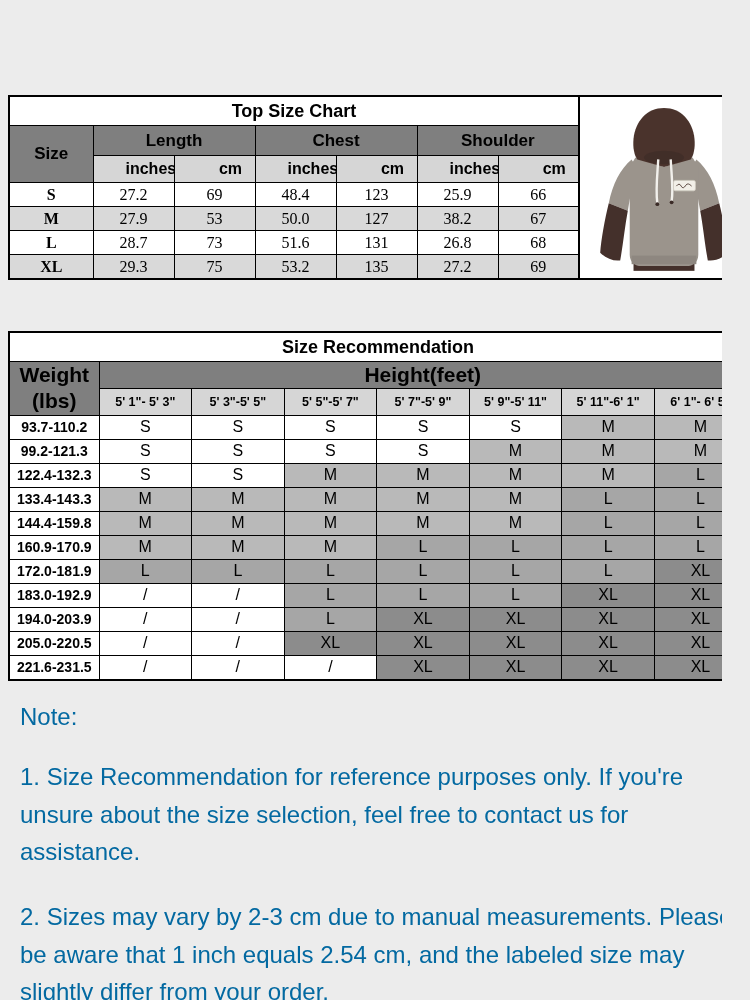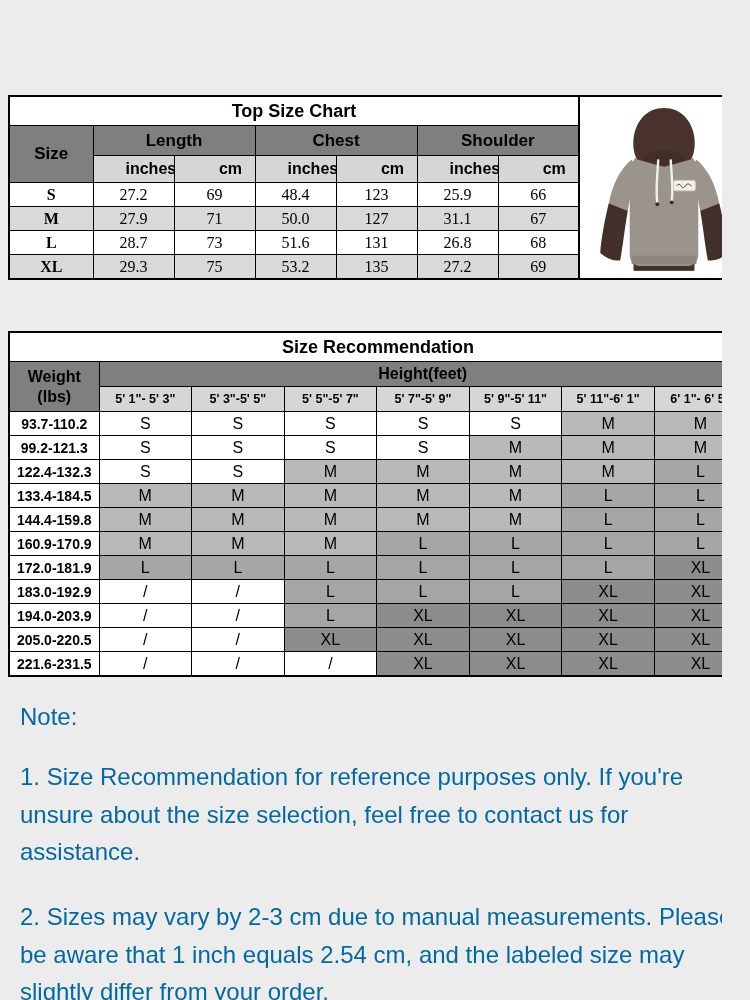--- a/index.html
+++ b/index.html
@@ -25,21 +25,21 @@
   .t1 tbody tr.shaded td{background:#d9d9d9;}
 
   .product-cell{
     width:168px;border:2px solid #000;border-left:none;background:#fff;
     display:flex;align-items:center;justify-content:center;
   }
 
   
   .t2{position:absolute;left:8px;top:331px;width:740px;border:2px solid #000;}
   .t2 .title-cell{height:28px;font-weight:bold;font-size:18px;background:#fff;}
-  .t2 .hdr-gray{background:#7f7f7f;font-weight:bold;font-size:16px;}
+  .t2 .hdr-gray{background:#7f7f7f;font-weight:bold;font-size:21px;}
   .t2 .height-cell{height:24px;margin-left:20px;}
   .t2 .weight-cell{line-height:1.25;}
   .t2 .range-cell{background:#d6d6d6;height:24px;font-size:12.5px;font-weight:bold;}
   .t2 tbody td{height:23px;font-size:16px;background:#fff;}
   .t2 tbody td.weight{font-weight:bold;font-size:14px;}
 
   
   .note{
     position:absolute;left:20px;top:703px;width:714px;
     font-family:Liberation Sans, sans-serif;font-size:24px;color:#0369a1;
@@ -88,24 +88,24 @@
             <td>27.2</td>
             <td>69</td>
             <td>48.4</td>
             <td>123</td>
             <td>25.9</td>
             <td>66</td>
           </tr>
           <tr class="shaded">
             <td class="size-label">M</td>
             <td>27.9</td>
-            <td>71</td>
+            <td>53</td>
             <td>50.0</td>
             <td>127</td>
-            <td>31.1</td>
+            <td>38.2</td>
             <td>67</td>
           </tr>
           <tr>
             <td class="size-label">L</td>
             <td>28.7</td>
             <td>73</td>
             <td>51.6</td>
             <td>131</td>
             <td>26.8</td>
             <td>68</td>
@@ -208,21 +208,21 @@
           <td class="weight">122.4-132.3</td>
           <td style="background: rgb(255, 255, 255);">S</td>
           <td style="background: rgb(255, 255, 255);">S</td>
           <td style="background: rgb(185, 185, 185);">M</td>
           <td style="background: rgb(185, 185, 185);">M</td>
           <td style="background: rgb(185, 185, 185);">M</td>
           <td style="background: rgb(185, 185, 185);">M</td>
           <td style="background: rgb(166, 166, 166);">L</td>
         </tr>
         <tr>
-          <td class="weight">133.4-184.5</td>
+          <td class="weight">133.4-143.3</td>
           <td style="background: rgb(185, 185, 185);">M</td>
           <td style="background: rgb(185, 185, 185);">M</td>
           <td style="background: rgb(185, 185, 185);">M</td>
           <td style="background: rgb(185, 185, 185);">M</td>
           <td style="background: rgb(185, 185, 185);">M</td>
           <td style="background: rgb(166, 166, 166);">L</td>
           <td style="background: rgb(166, 166, 166);">L</td>
         </tr>
         <tr>
           <td class="weight">144.4-159.8</td>

